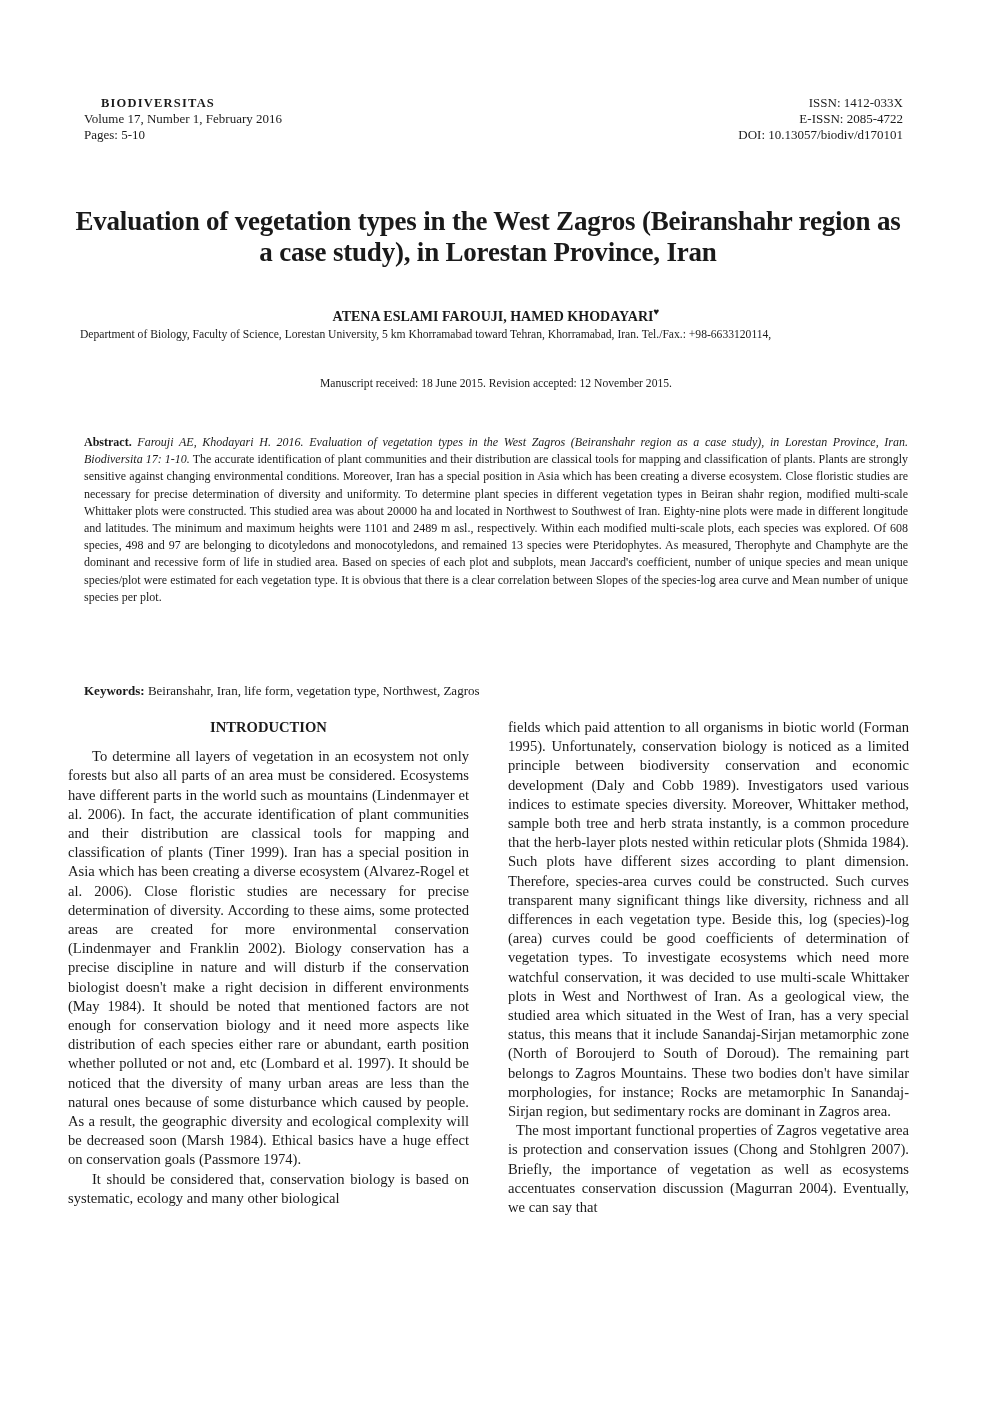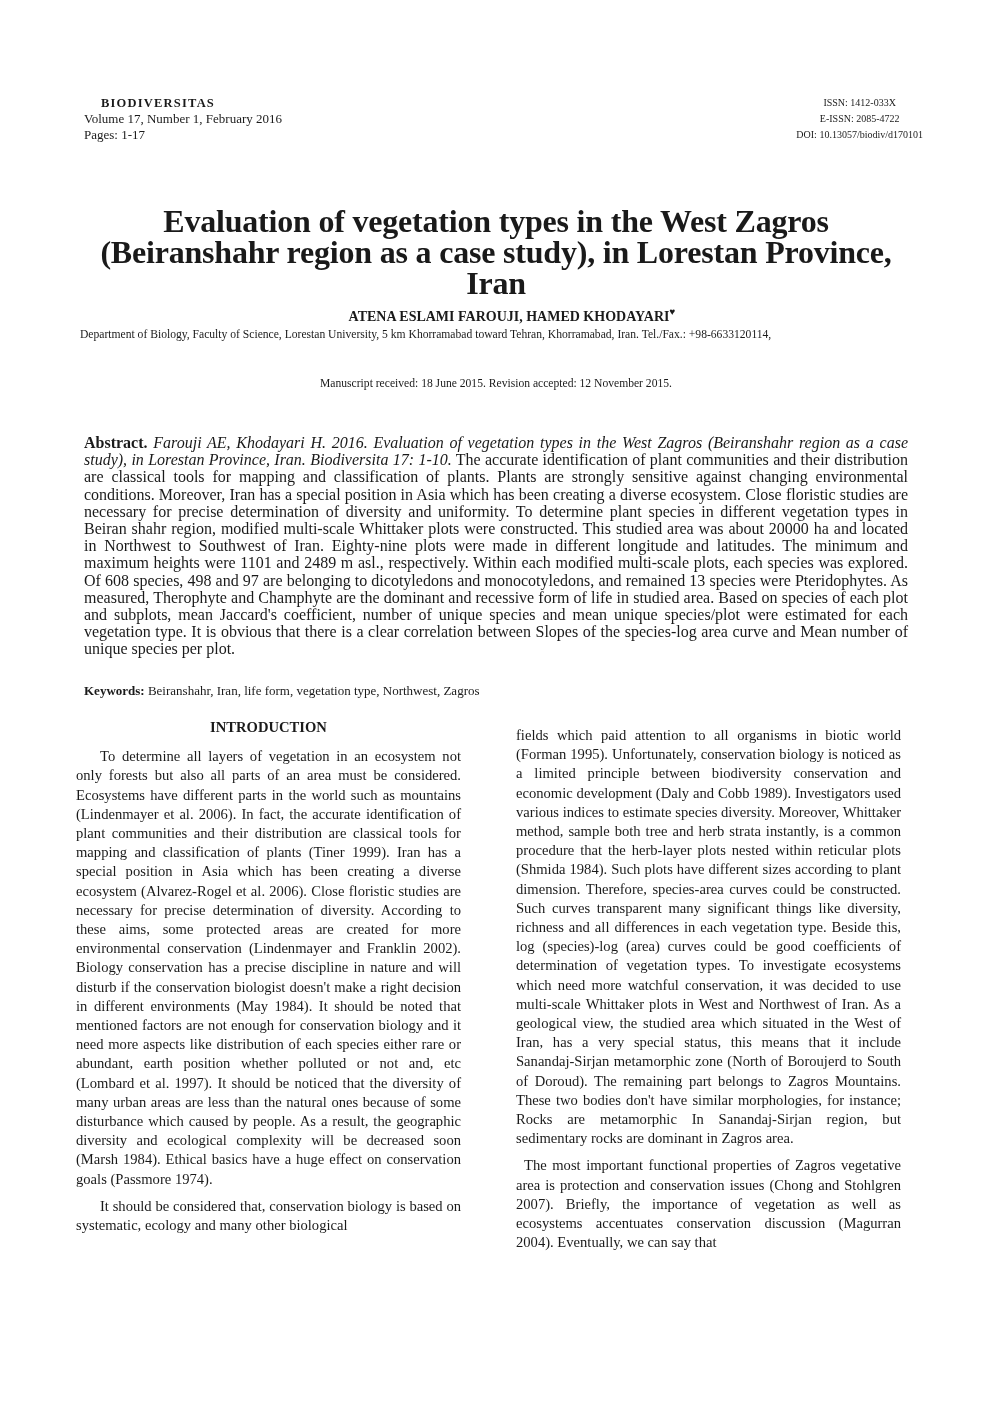--- a/index.html
+++ b/index.html
@@ -3,50 +3,50 @@
 <meta charset="utf-8">
 <style>
   html, body { margin: 0; padding: 0; background: #ffffff; }
   body {
     width: 992px; height: 1403px; position: relative; overflow: hidden;
     font-family: "Liberation Serif", "DejaVu Serif", serif; color: #1a1a1a;
   }
   .abs { position: absolute; }
   .hdr-left { left: 84px; top: 95px; font-size: 13px; line-height: 16px; }
   .hdr-left .journal { font-weight: bold; letter-spacing: 1.2px; font-size: 12.5px; margin-left: 17px; }
-  .hdr-right { right: 69px; top: 95px; font-size: 10px; line-height: 16px; text-align: center; }
+  .hdr-right { right: 89px; top: 95px; font-size: 13px; line-height: 16px; text-align: right; }
   .title {
-    left: 80px; width: 832px; top: 206px; text-align: center;
-    font-size: 32px; font-weight: bold; line-height: 31px; letter-spacing: -0.2px;
+    left: 72px; width: 832px; top: 206px; text-align: center;
+    font-size: 27px; font-weight: bold; line-height: 31px; letter-spacing: -0.2px;
   }
-  .authors { left: 96px; width: 832px; top: 306px; text-align: center; font-size: 14px; font-weight: bold; }
+  .authors { left: 80px; width: 832px; top: 306px; text-align: center; font-size: 14px; font-weight: bold; }
   .affil { left: 80px; width: 832px; top: 326px; text-align: left; font-size: 11.6px; line-height: 17px; }
   .received { left: 80px; width: 832px; top: 377px; text-align: center; font-size: 11.6px; }
   .abstract {
-    left: 84px; width: 824px; top: 434px; font-size: 16px; line-height: 17.2px; text-align: justify;
+    left: 84px; width: 824px; top: 434px; font-size: 12px; line-height: 17.2px; text-align: justify;
   }
   .abstract b, .keywords b { font-weight: bold; }
   .abstract i { font-style: italic; }
   .keywords { left: 84px; width: 824px; top: 662px; font-size: 13px; margin-top: 21px; }
   .col { top: 718px; width: 401px; font-size: 14.6px; line-height: 19.2px; text-align: justify; }
   .col-left { left: 68px; }
   .col-right { left: 508px; }
   .section-head { text-align: center; font-weight: bold; font-size: 14.6px; margin-bottom: 10px; }
-  .col p { margin: 8px; }
+  .col p { margin: 0; }
   .indent { text-indent: 24px; }
   .indent-sm { text-indent: 8px; }
   .heart { font-size: 10px; vertical-align: super; }
 </style>
 </head>
 <body>
 
 <div class="abs hdr-left">
   <div class="journal">BIODIVERSITAS</div>
   <div>Volume 17, Number 1, February 2016</div>
-  <div>Pages: 1-17</div>
+  <div>Pages: 5-10</div>
 </div>
 
 <div class="abs hdr-right">
   <div>ISSN: 1412-033X</div>
   <div>E-ISSN: 2085-4722</div>
   <div>DOI: 10.13057/biodiv/d170101</div>
 </div>
 
 <div class="abs title">Evaluation of vegetation types in the West Zagros (Beiranshahr region as a case study), in Lorestan Province, Iran</div>
 

